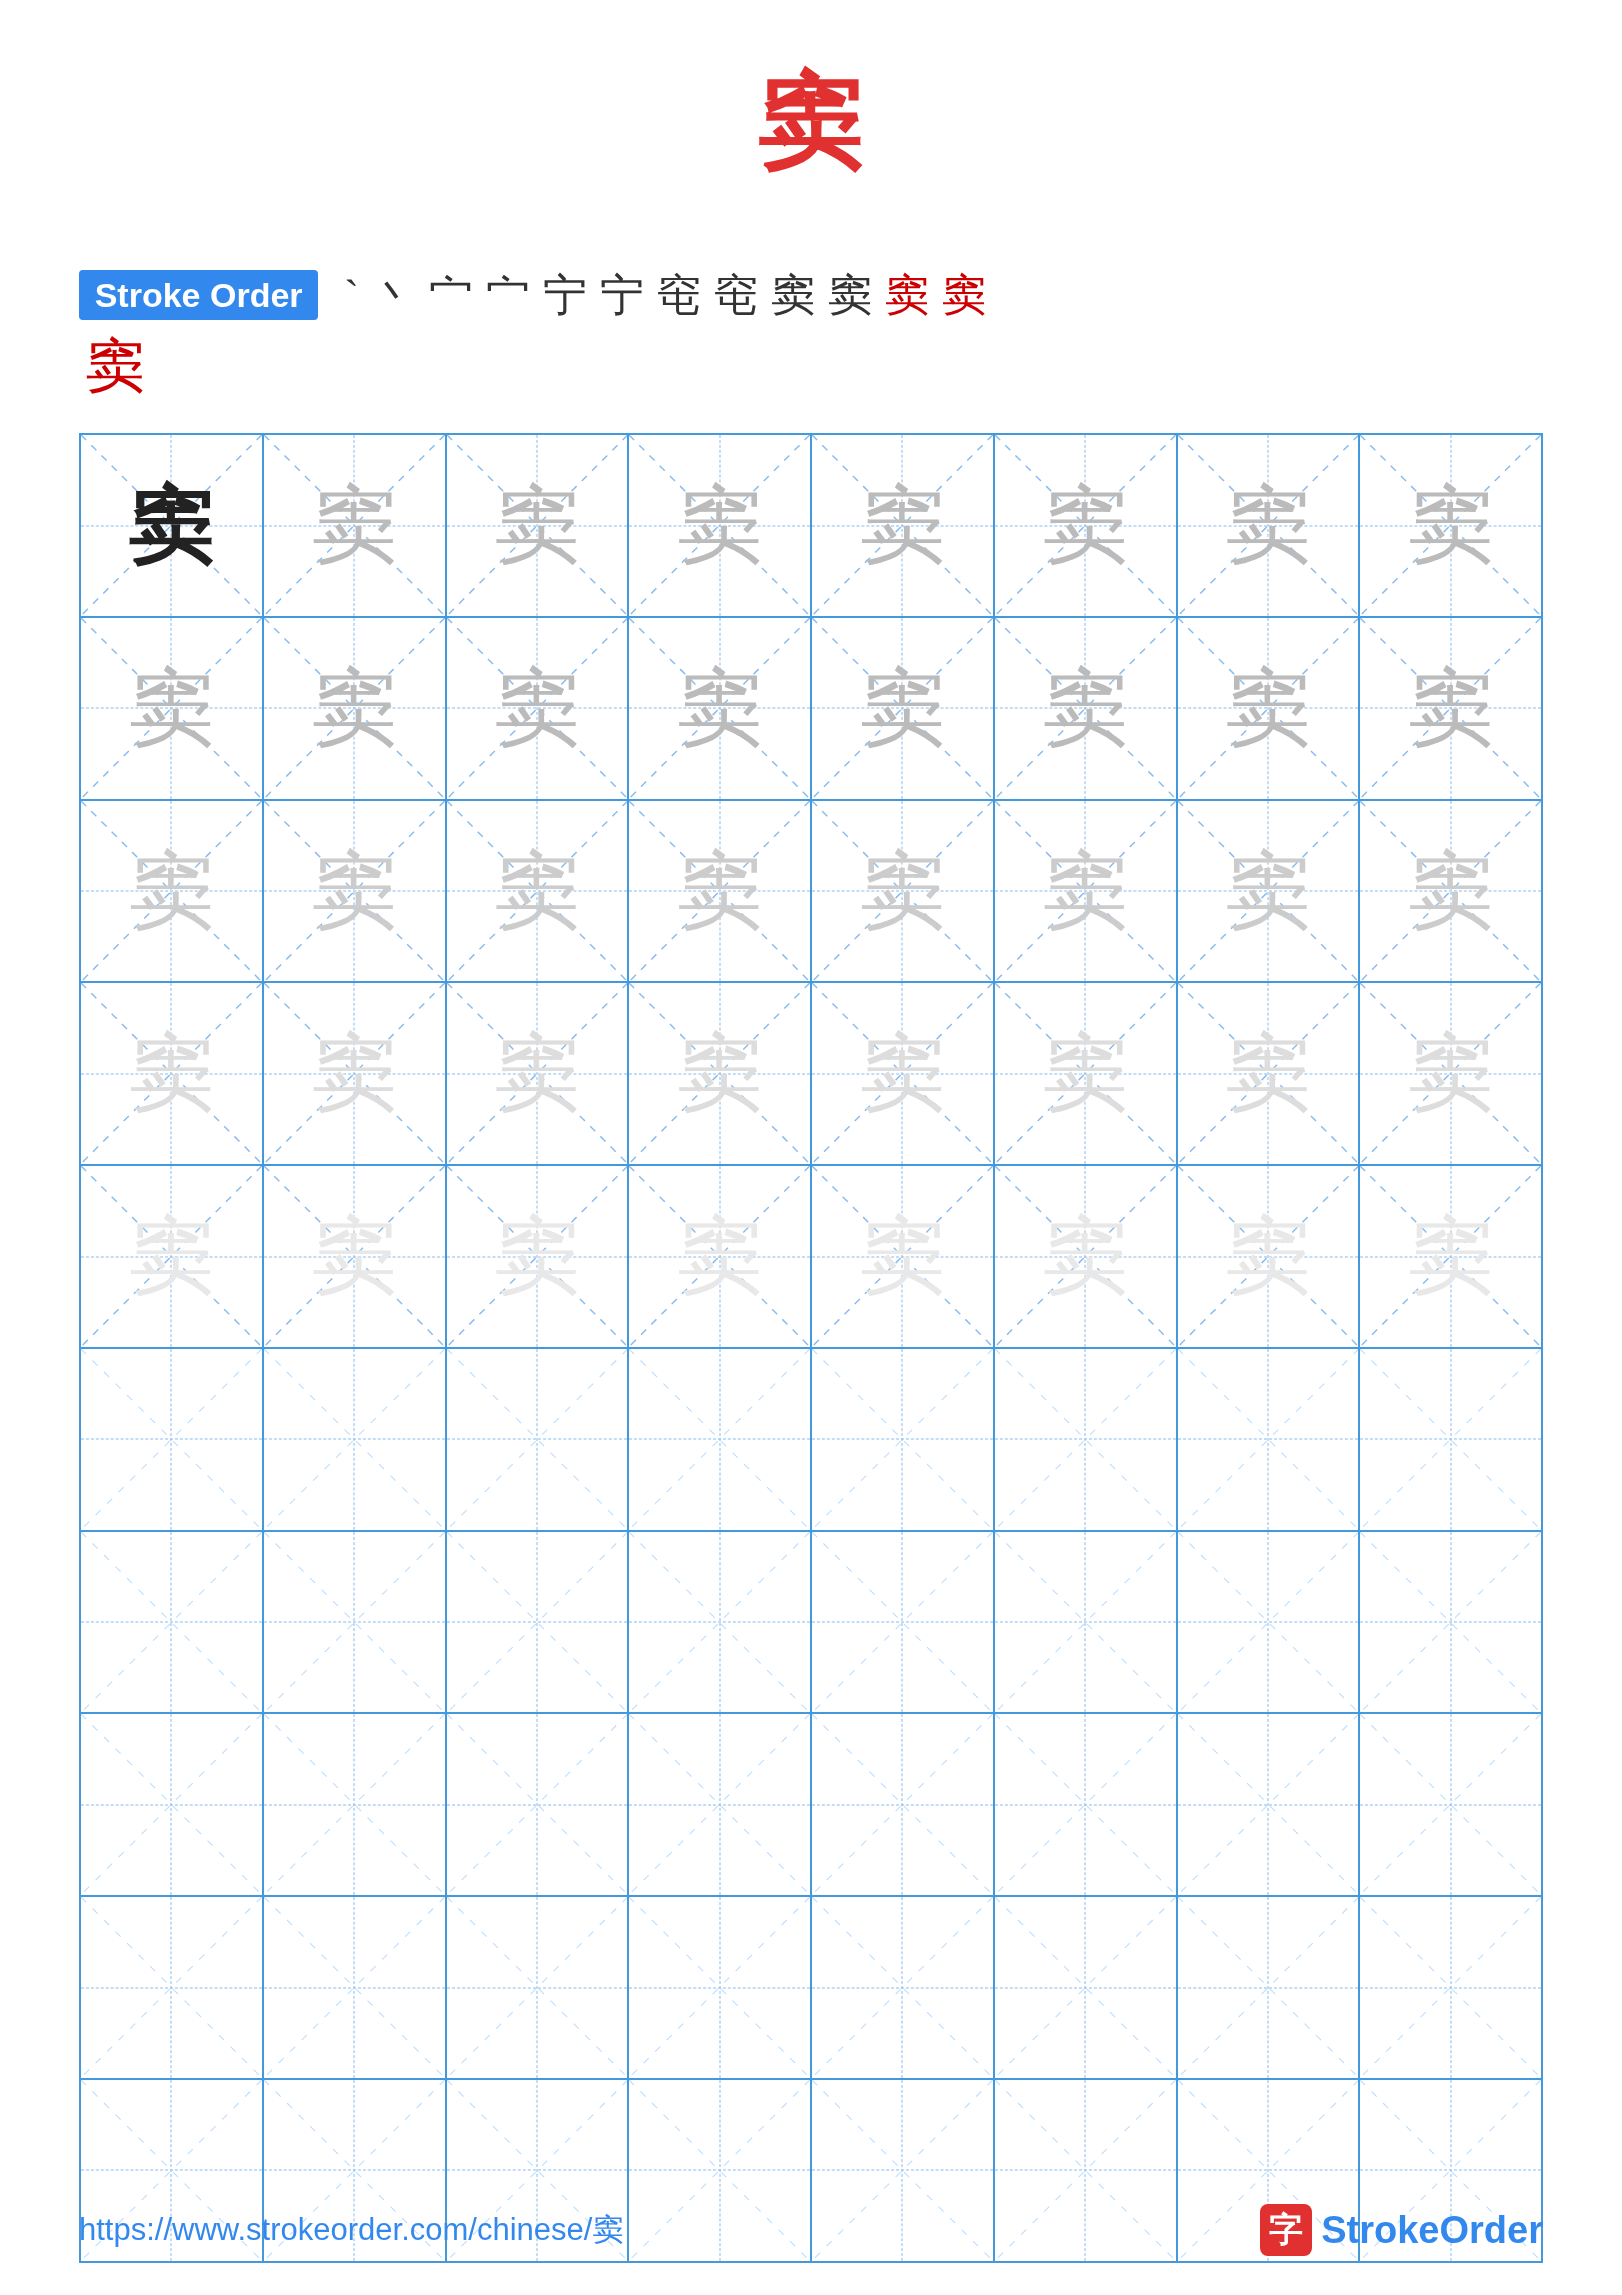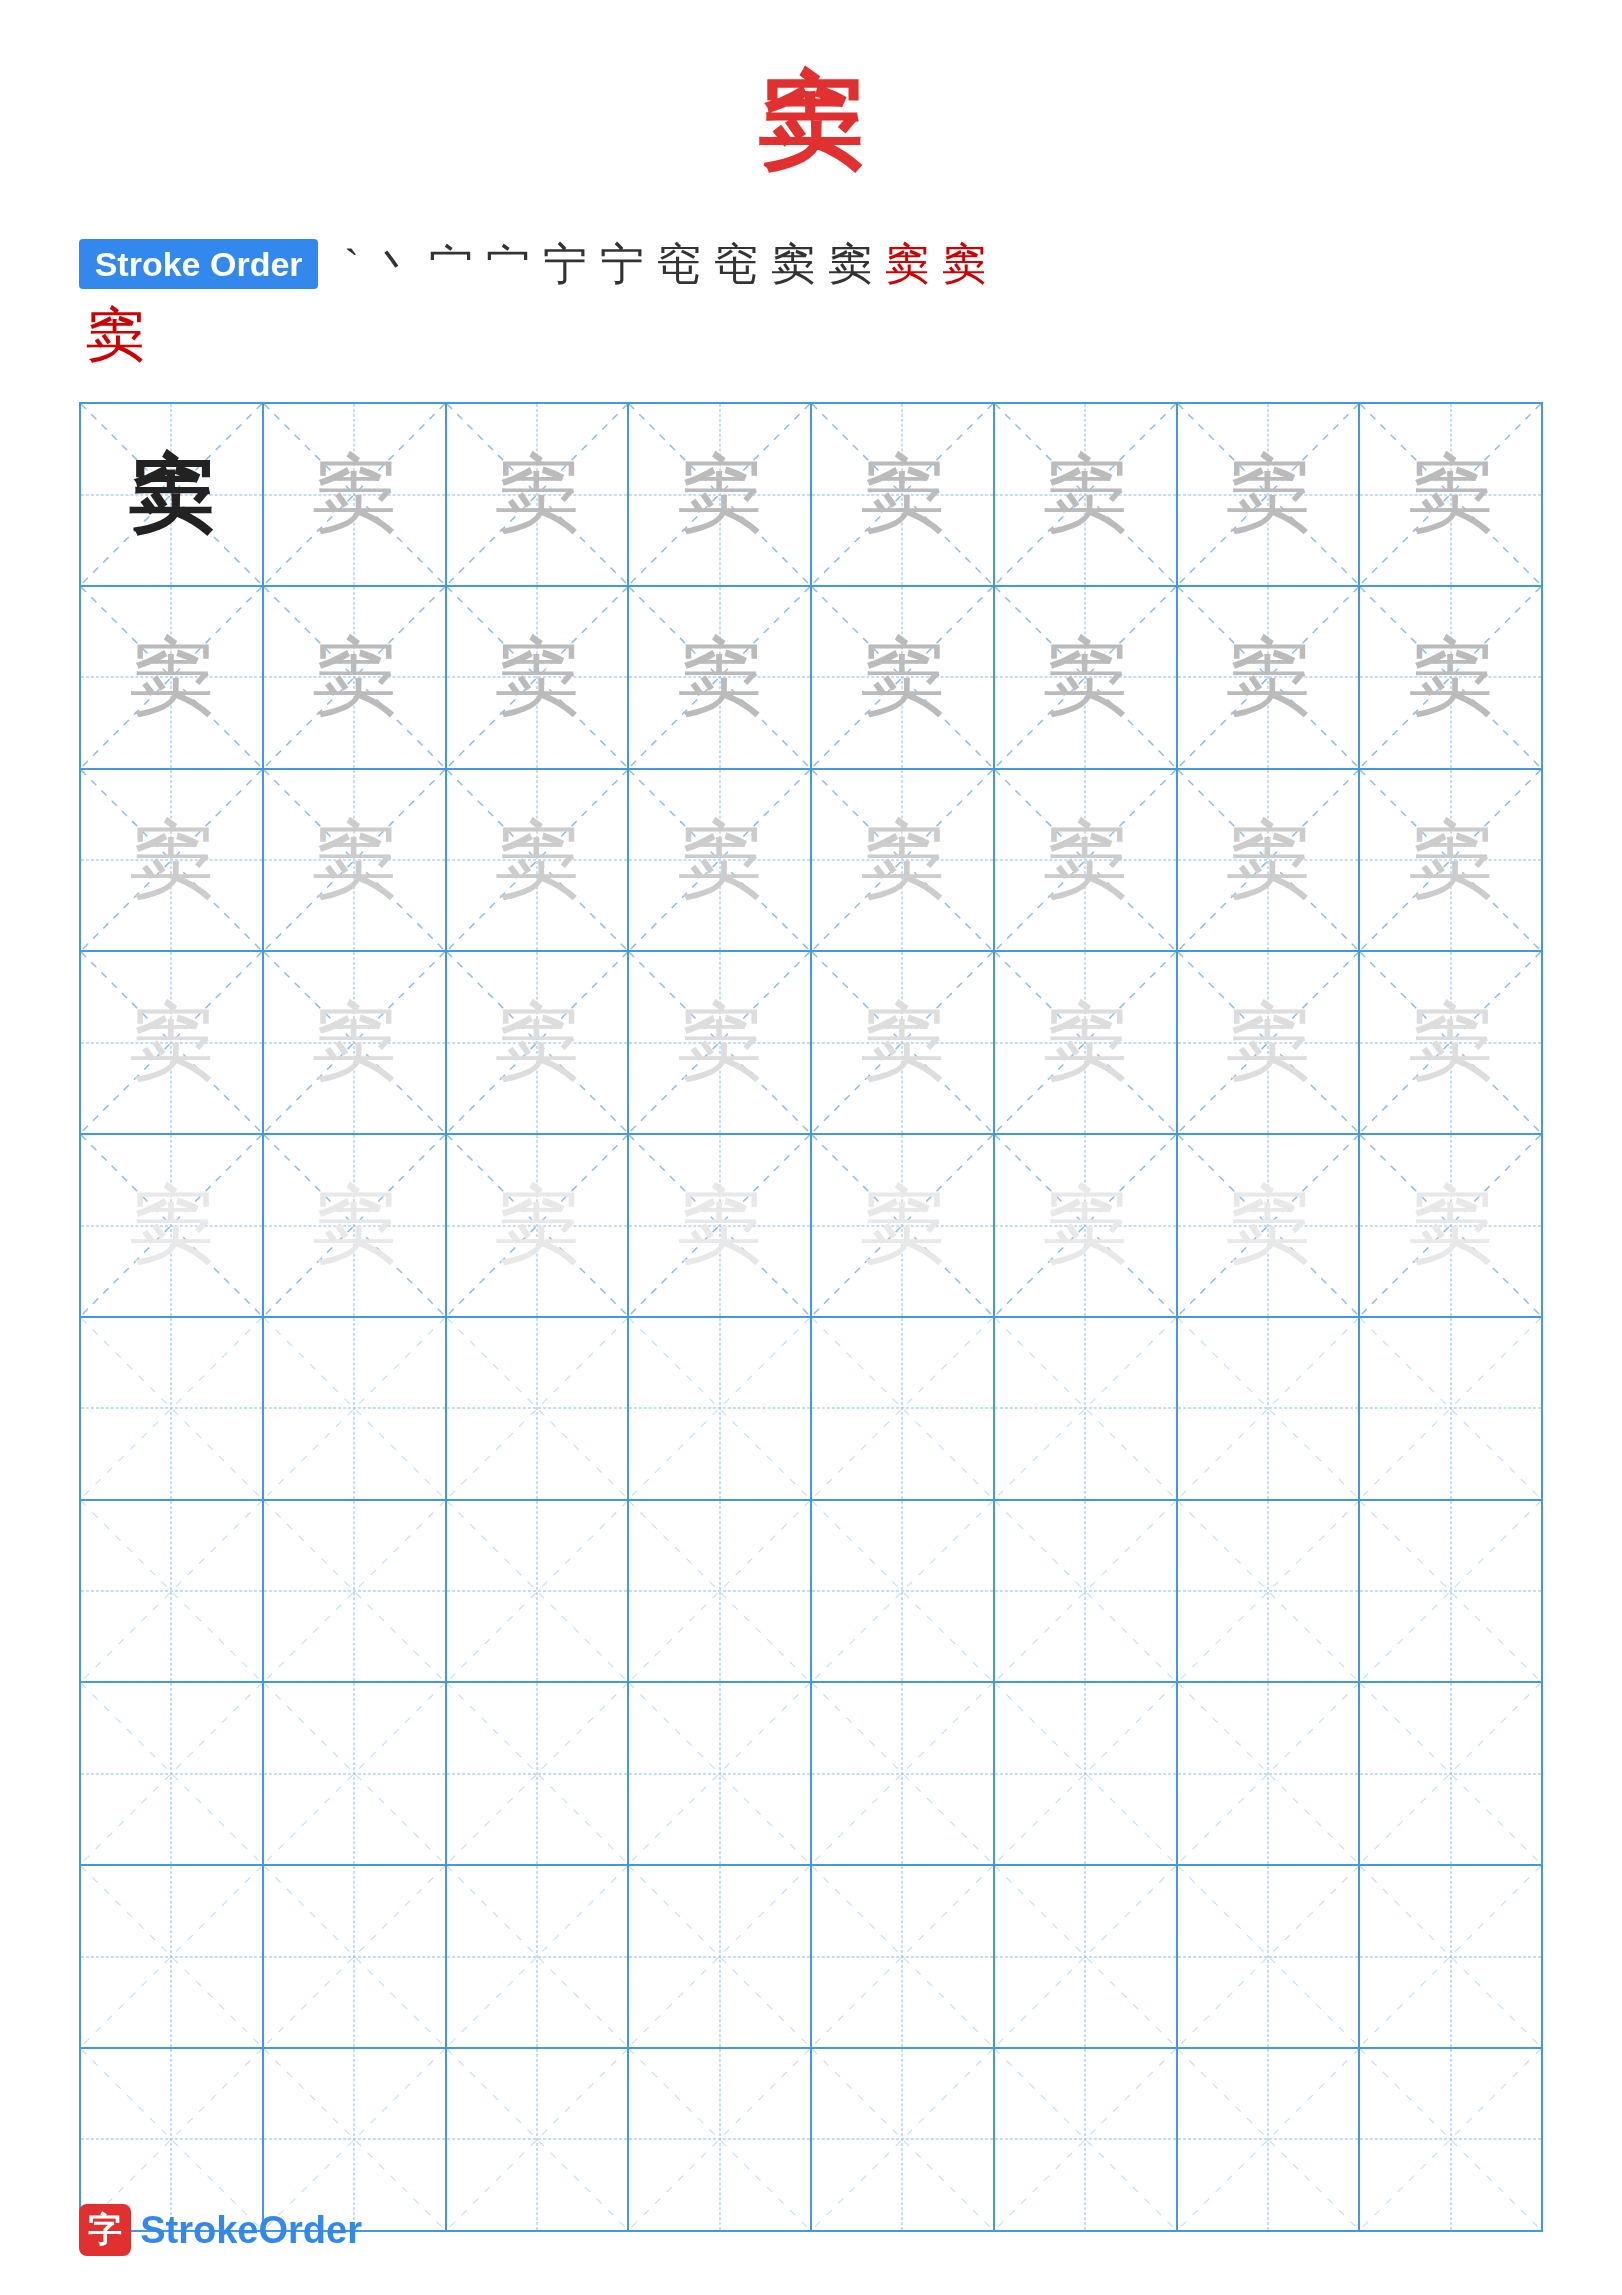--- a/index.html
+++ b/index.html
@@ -42,20 +42,21 @@
       font-family: Arial, sans-serif;
     }
 
     
     .stroke-order-section {
       width: 100%;
       display: flex;
       flex-direction: column;
       align-items: flex-start;
       margin-bottom: 26px;
+      margin-top: 31px;
     }
     .stroke-order-row {
       display: flex;
       align-items: center;
       flex-wrap: nowrap;
       gap: 0;
     }
     .stroke-order-label {
       background: #3388ee;
       color: #fff;
@@ -769,20 +770,21 @@
             <line x1="0" y1="0" x2="100" y2="100" stroke="#bbddff" stroke-width="0.6" stroke-dasharray="4,5"></line>
             <line x1="100" y1="0" x2="0" y2="100" stroke="#bbddff" stroke-width="0.6" stroke-dasharray="4,5"></line>
           </svg>
         </div>
       </div>
     </div>
 
 </div>
 
 <div class="footer">
+  <span class="footer-url">https://www.strokeorder.com/chinese/窦</span>
   <div class="footer-logo">
     <div class="footer-logo-icon">
       <span>字</span>
     </div>
     <span class="footer-logo-text">
       <span style="color:#3388ee">Stroke</span><span>Order</span>
     </span>
   </div>
 </div>
 

